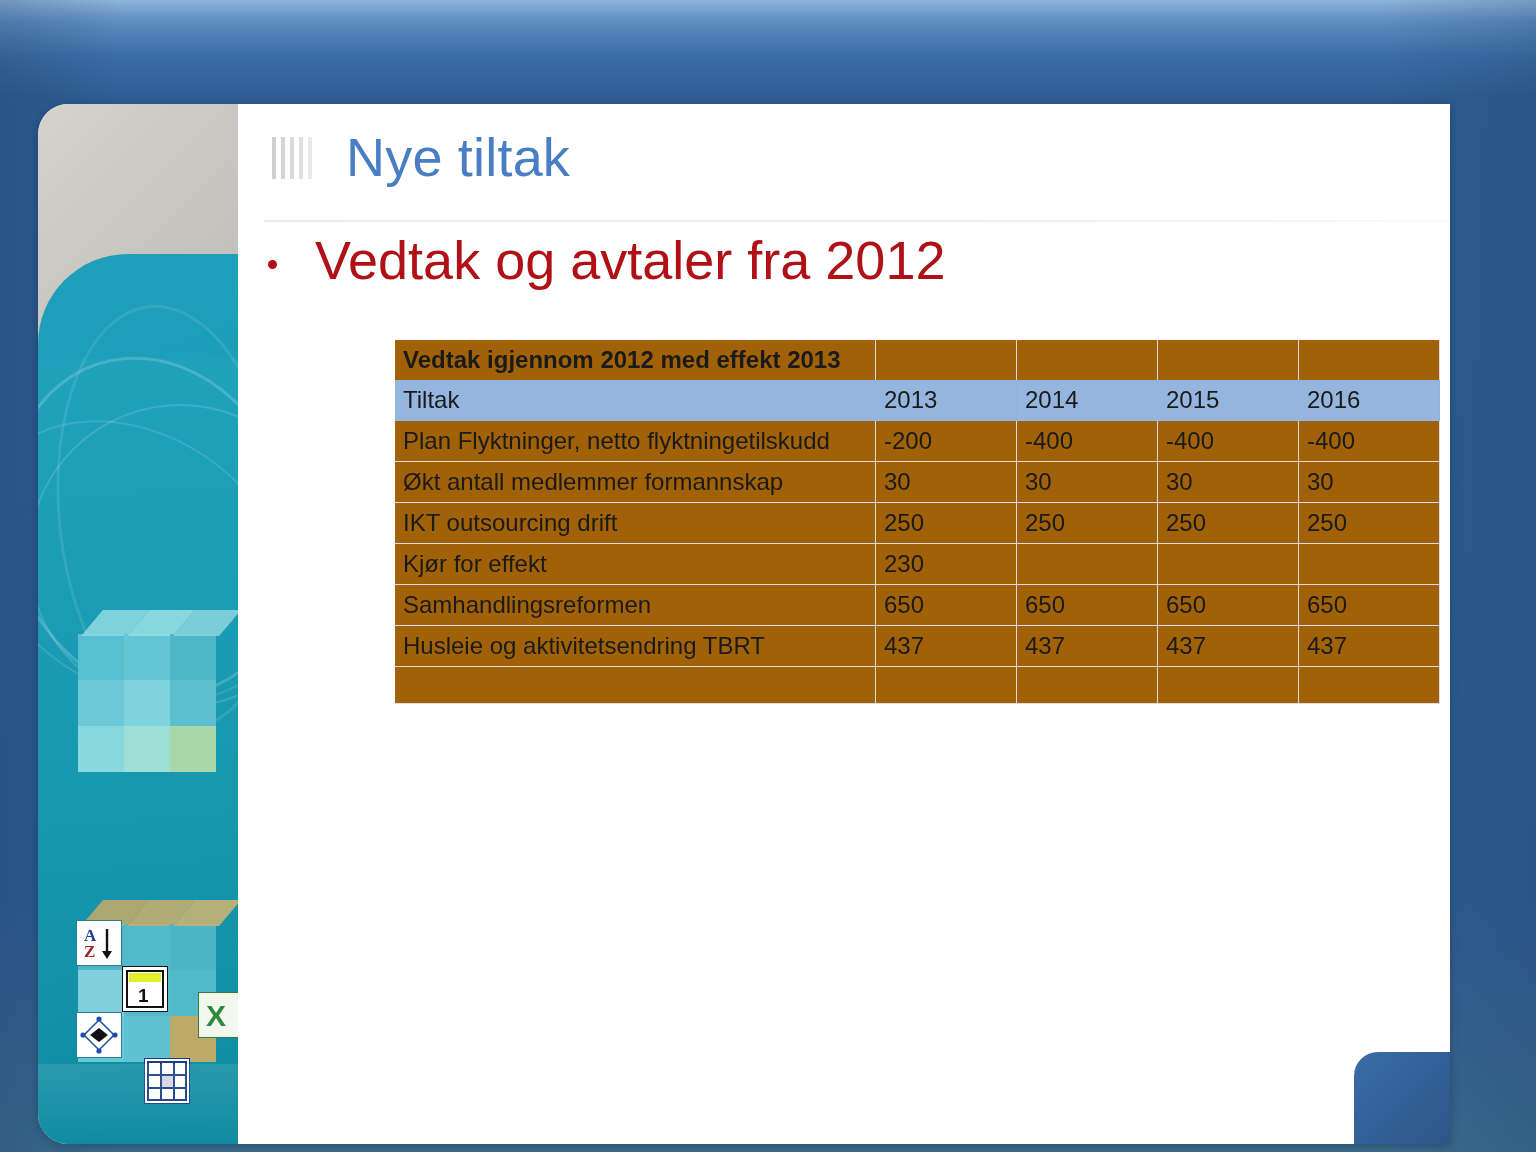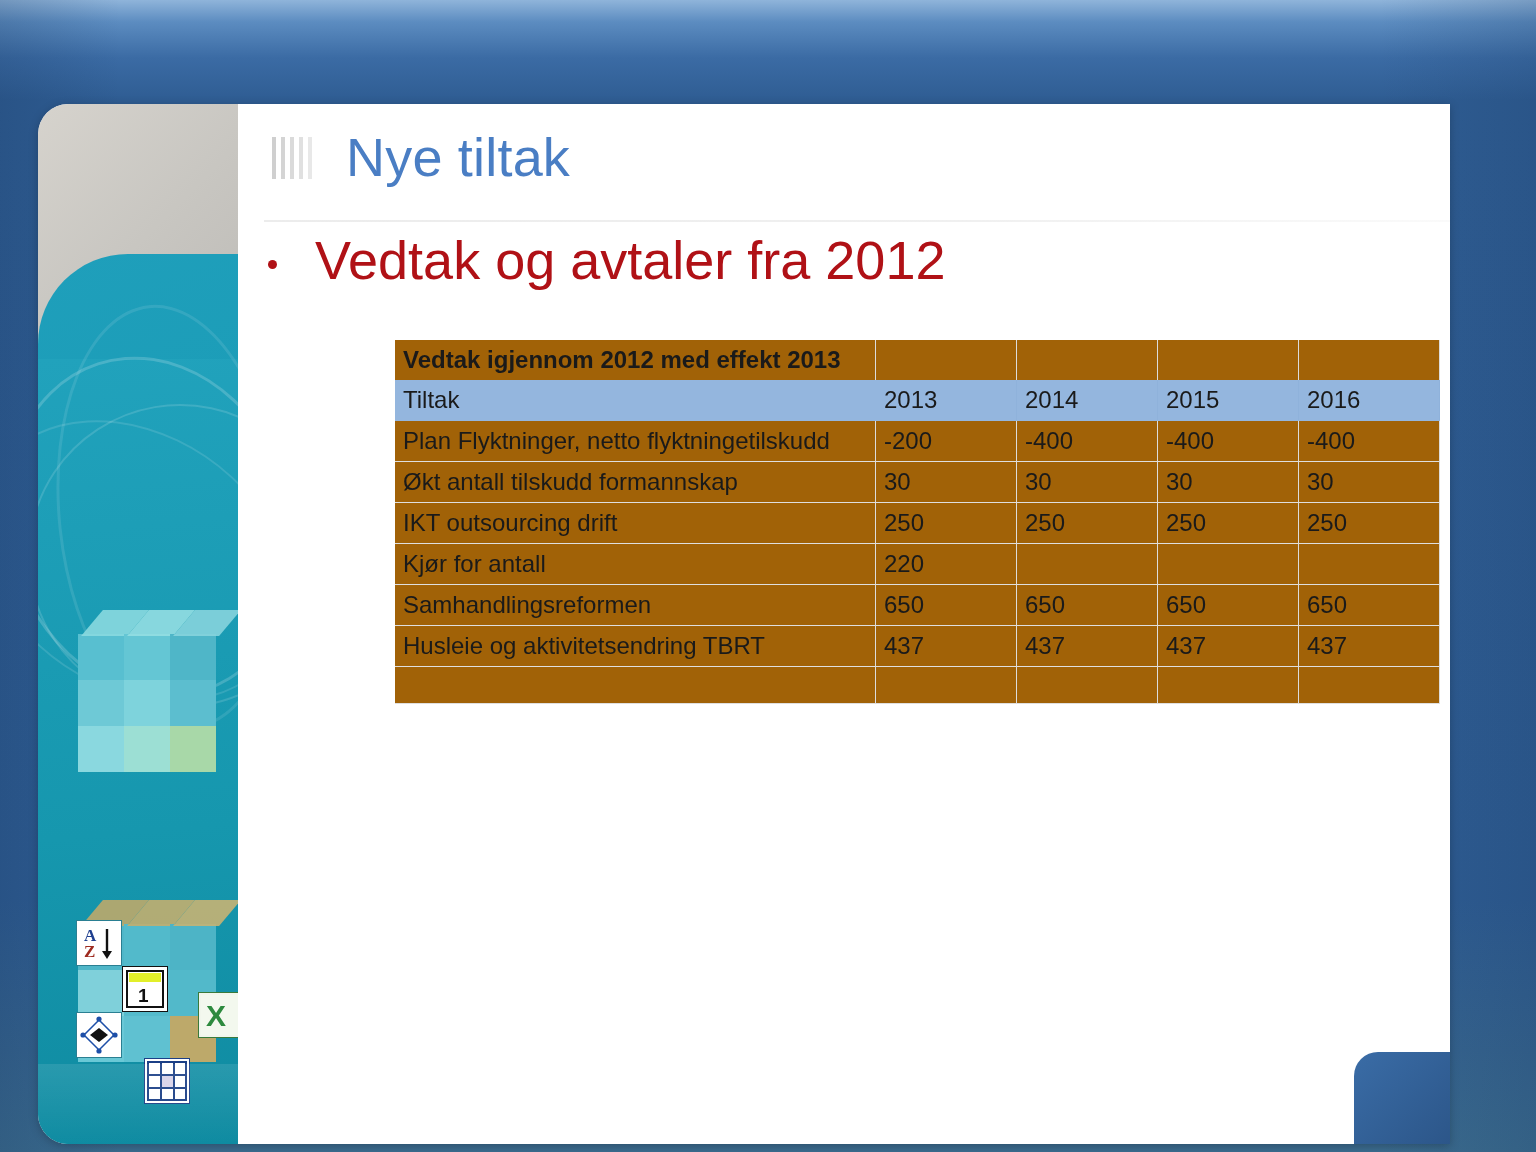--- a/index.html
+++ b/index.html
@@ -333,36 +333,36 @@
           </tr>
 
           <tr>
             <td class="lbl">Plan Flyktninger, netto flyktningetilskudd</td>
             <td class="num">-200</td>
             <td class="num">-400</td>
             <td class="num">-400</td>
             <td class="num">-400</td>
           </tr>
           <tr>
-            <td class="lbl">Økt antall tilskudd formannskap</td>
+            <td class="lbl">Økt antall medlemmer formannskap</td>
             <td class="num">30</td>
             <td class="num">30</td>
             <td class="num">30</td>
             <td class="num">30</td>
           </tr>
           <tr>
             <td class="lbl">IKT outsourcing drift</td>
             <td class="num">250</td>
             <td class="num">250</td>
             <td class="num">250</td>
             <td class="num">250</td>
           </tr>
           <tr>
-            <td class="lbl">Kjør for antall</td>
-            <td class="num">220</td>
+            <td class="lbl">Kjør for effekt</td>
+            <td class="num">230</td>
             <td class="num"></td>
             <td class="num"></td>
             <td class="num"></td>
           </tr>
           <tr>
             <td class="lbl">Samhandlingsreformen</td>
             <td class="num">650</td>
             <td class="num">650</td>
             <td class="num">650</td>
             <td class="num">650</td>

